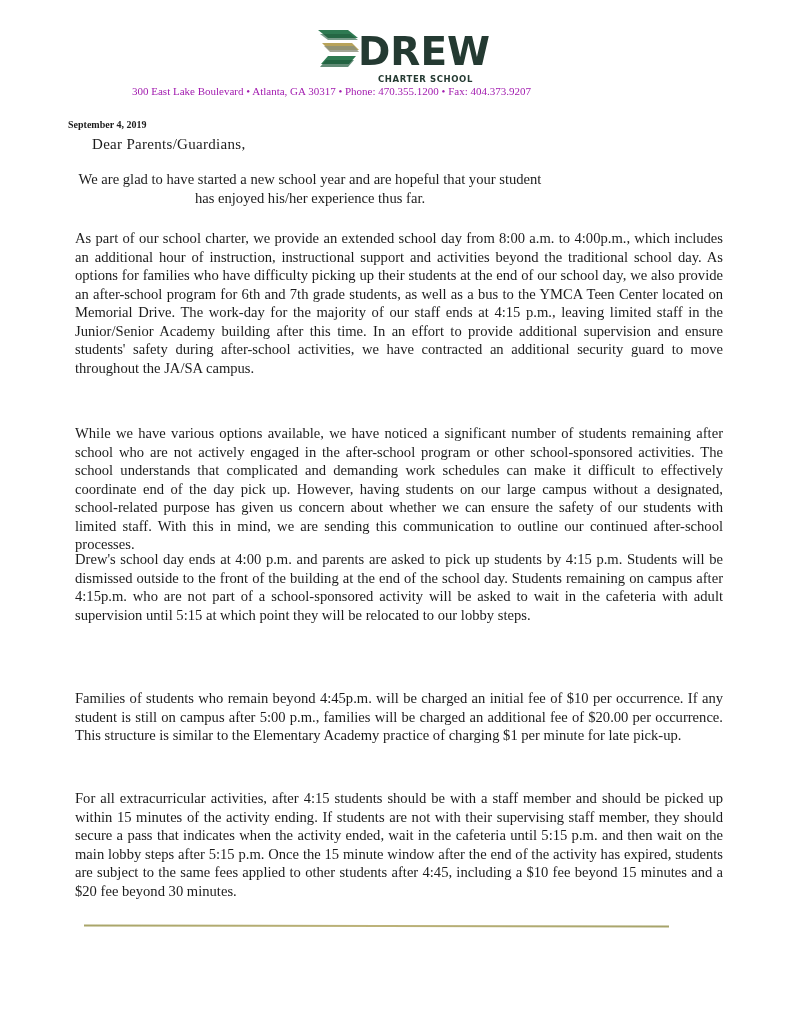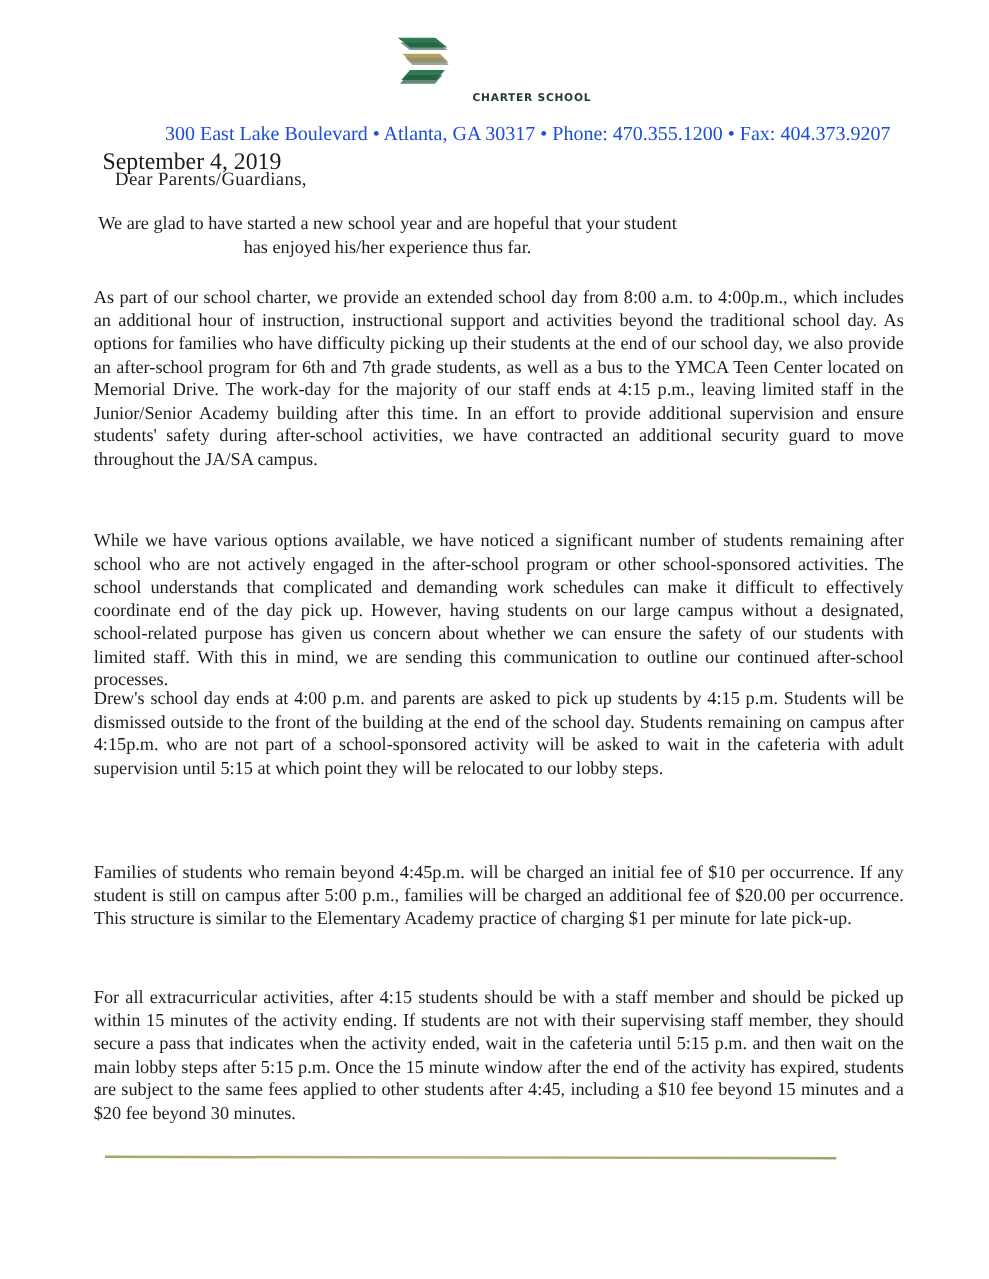--- a/index.html
+++ b/index.html
@@ -47,30 +47,31 @@
       font-family: "DejaVu Sans", "Liberation Sans", sans-serif;
       font-weight: bold;
       font-size: 8.5px;
       letter-spacing: 0.6px;
       color: #243a32;
       margin-left: 20px;
     }
     .address {
       position: absolute;
       left: 132px;
-      top: 99px;
-      font-size: 16px;
+      top: 85px;
+      font-size: 11px;
       white-space: nowrap;
-      color: #1d4ed8;
+      color: #a21caf;
     }
     .date {
       position: absolute;
-      left: 82px;
+      left: 68px;
       top: 119px;
-      font-size: 19px;
+      font-size: 10px;
+      font-weight: bold;
     }
     .greeting {
       position: absolute;
       left: 92px;
       top: 136px;
       font-size: 15px;
       letter-spacing: 0.3px;
     }
     .para {
       position: absolute;
@@ -101,20 +102,21 @@
 
 <div class="logo">
   <svg class="logo-mark" viewBox="0 0 42 44">
     <polygon points="0,0 30,0 40,8 10,8" fill="#2e7a52"></polygon>
     <polygon points="2,4 32,4 40,10 10,10" fill="#1f5a3c" opacity="0.6"></polygon>
     <polygon points="4,13 34,13 41,20 11,20" fill="#b8a35a"></polygon>
     <polygon points="6,16 36,16 41,22 12,22" fill="#8a8f7a" opacity="0.8"></polygon>
     <polygon points="10,26 38,26 31,34 3,34" fill="#2e7a52"></polygon>
     <polygon points="8,30 36,30 30,37 2,37" fill="#1f5a3c" opacity="0.7"></polygon>
   </svg>
+  <div class="logo-word">DREW</div>
   <div class="logo-sub">CHARTER SCHOOL</div>
 </div>
 
 <div class="address">300 East Lake Boulevard  • Atlanta, GA 30317 • Phone: 470.355.1200 • Fax: 404.373.9207</div>
 
 <div class="date">September 4, 2019</div>
 <div class="greeting">Dear Parents/Guardians,</div>
 
 <p class="para" id="p1" style="margin: 0px; text-align: center;">We are glad to have started a new school year and are hopeful that your student has enjoyed his/her experience thus far.</p>
 <p class="para" id="p2" style="margin: 0px;">As part of our school charter, we provide an extended school day from 8:00 a.m. to 4:00p.m., which includes an additional hour of instruction, instructional support and activities beyond the traditional school day.  As options for families who have difficulty picking up their students at the end of our school day, we also provide an after-school program for 6th and 7th grade students, as well as a bus to the YMCA Teen Center located on Memorial Drive.  The work-day for the majority of our staff ends at 4:15 p.m., leaving limited staff in the Junior/Senior Academy building after this time.  In an effort to provide additional supervision and ensure students' safety during after-school activities, we have contracted an additional security guard to move throughout the JA/SA campus.</p>

